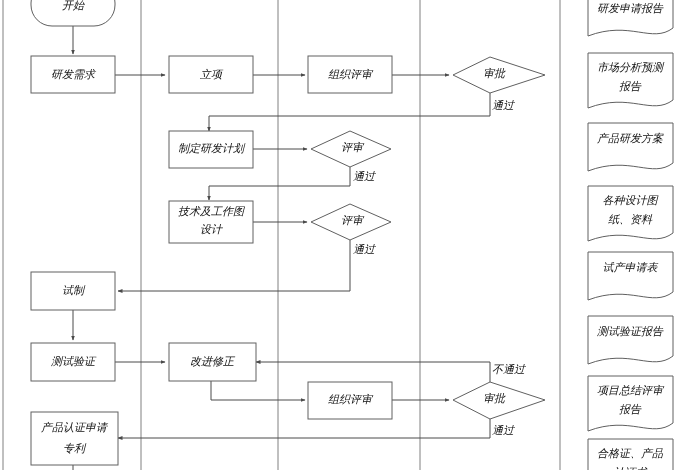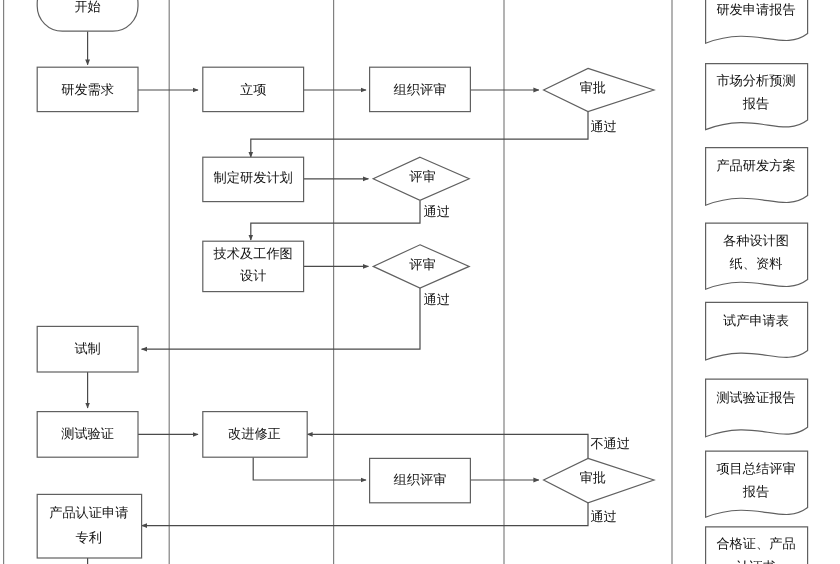--- a/index.html
+++ b/index.html
@@ -10,20 +10,21 @@
   }
   body {
     font-family: "DejaVu Sans", "Liberation Sans", sans-serif;
   }
   #canvas {
     position: relative;
     width: 700px;
     height: 470px;
     background: #ffffff;
     overflow: hidden;
+    font-style: italic;
   }
   #canvas svg {
     position: absolute;
     top: 0;
     left: 0;
     width: 700px;
     height: 470px;
     display: block;
   }
   .node-label {

